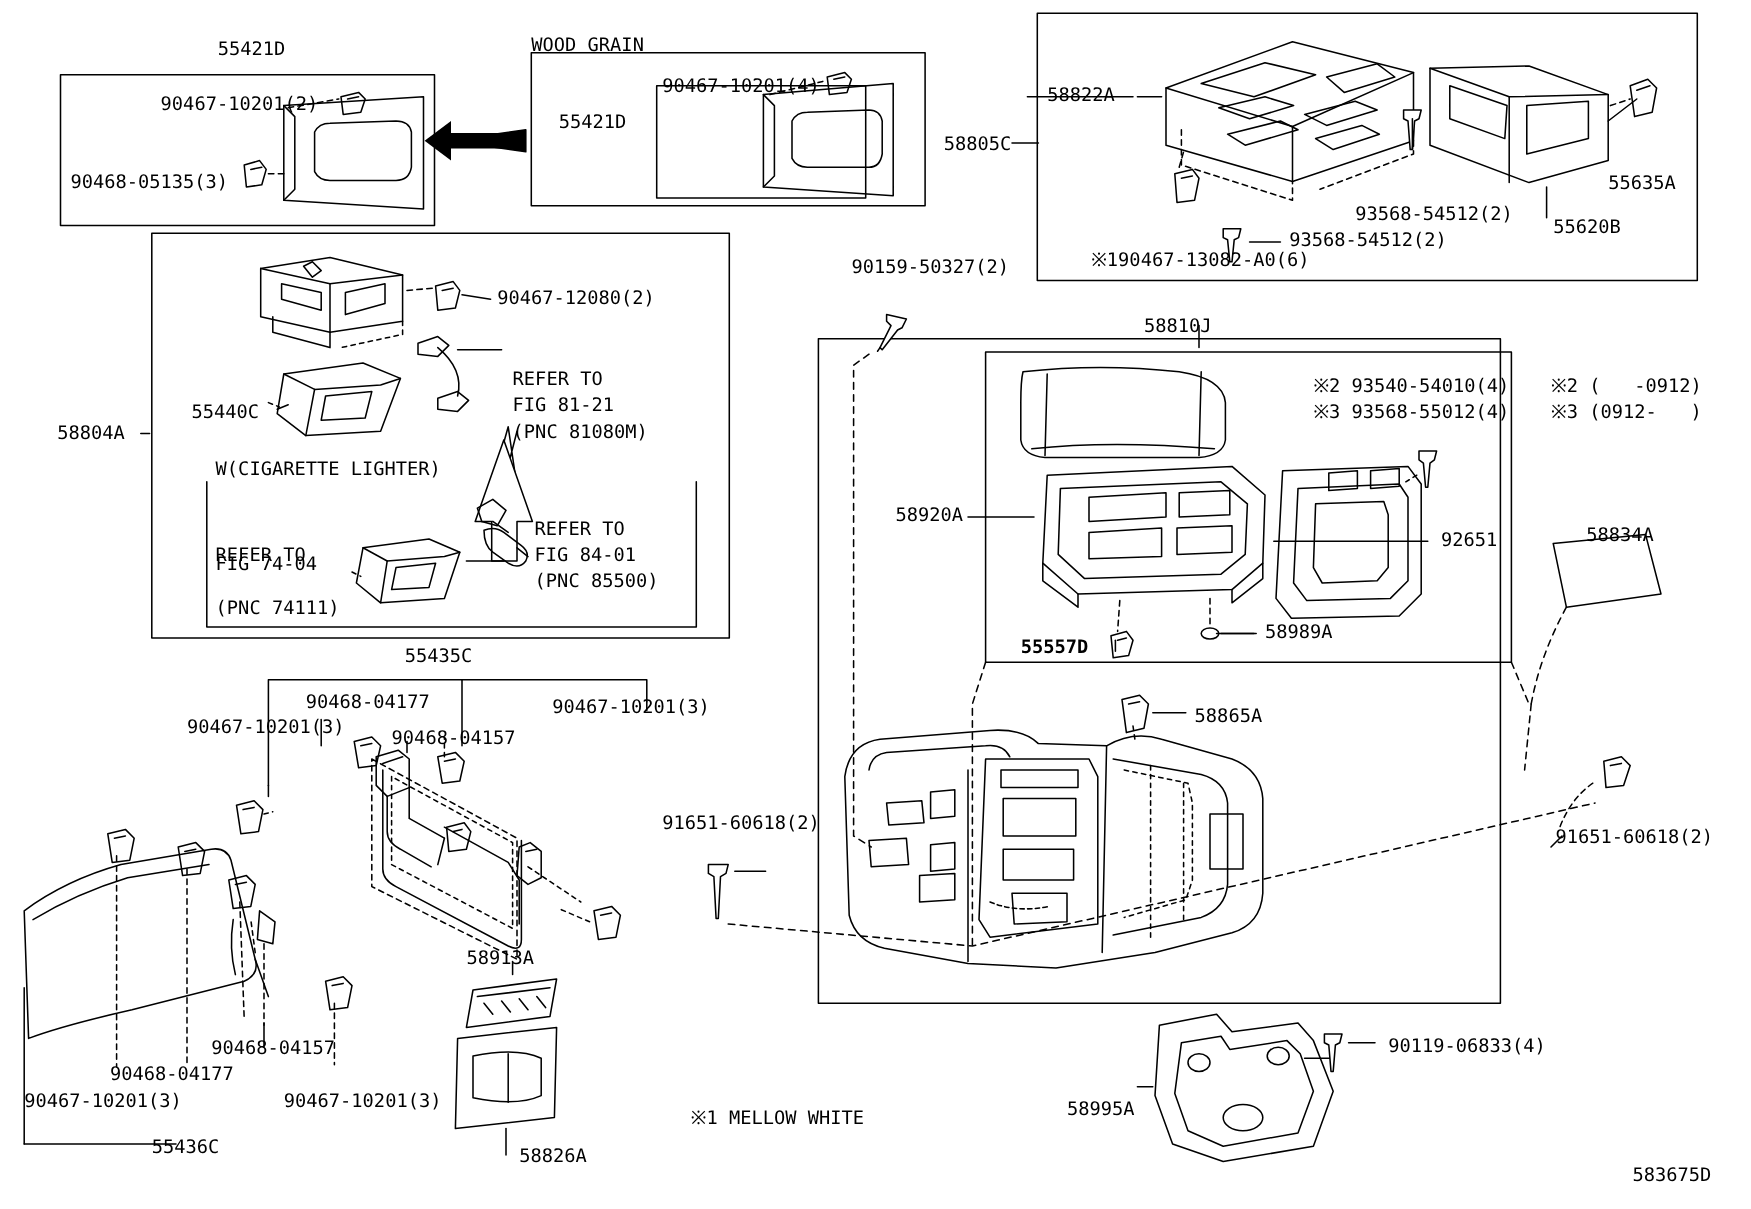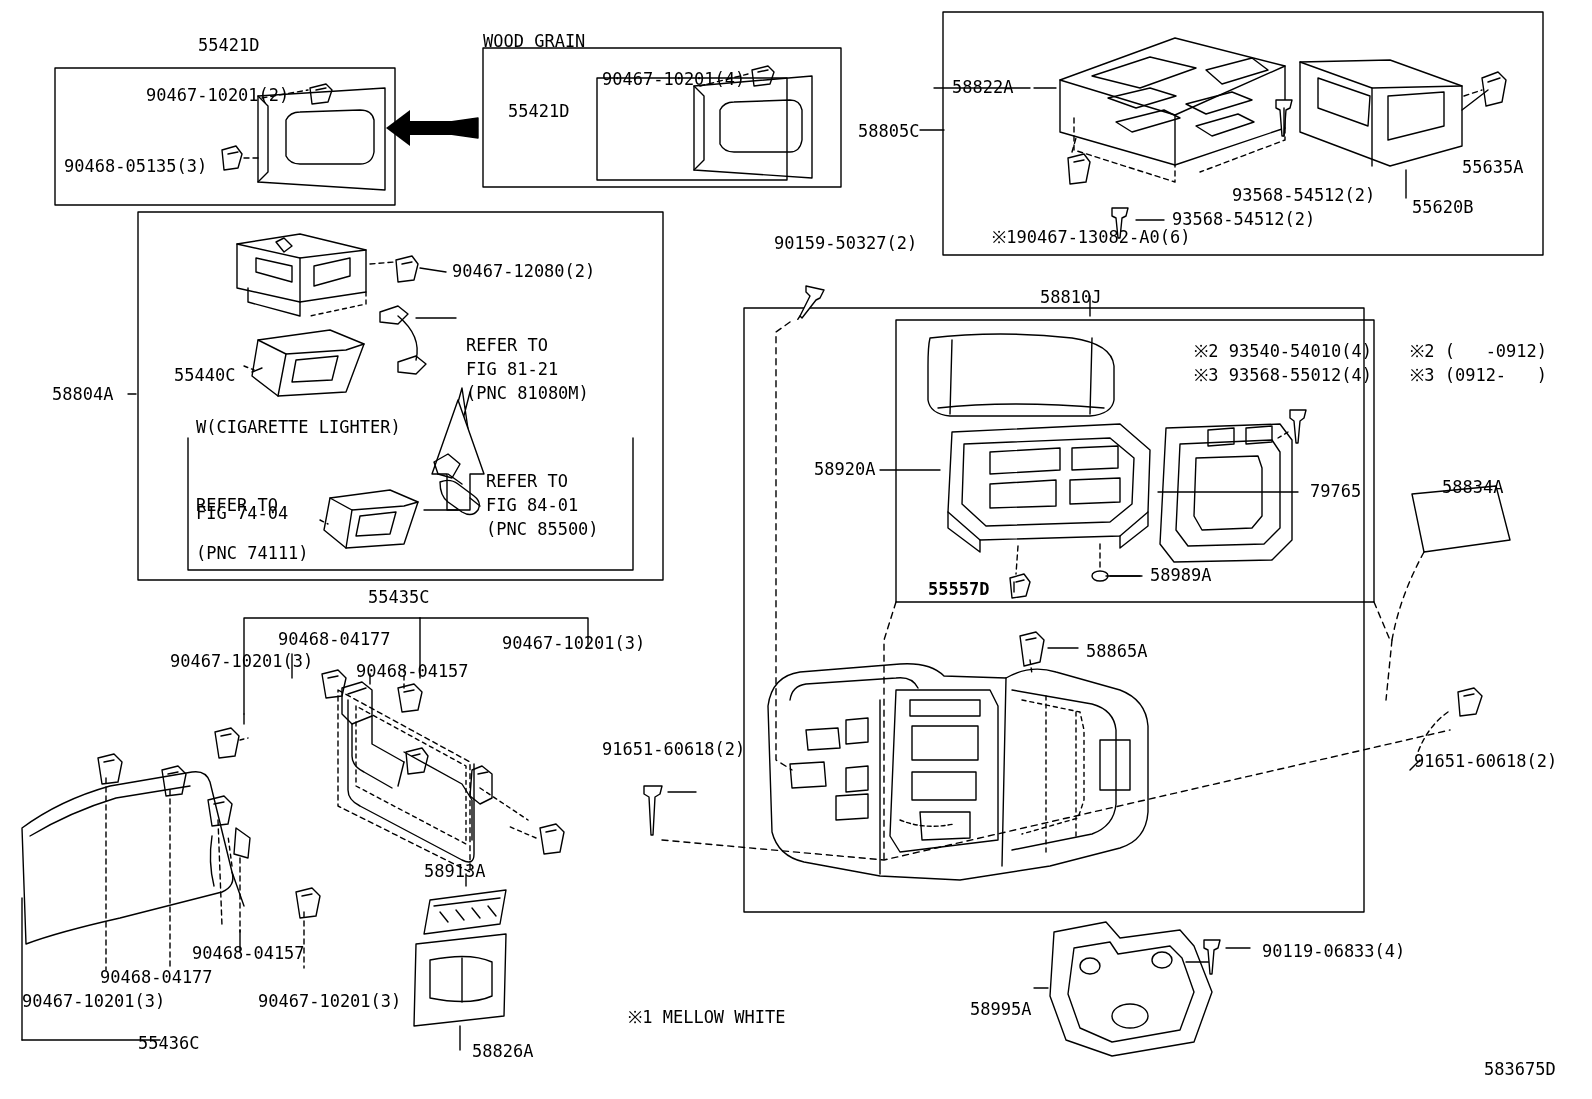--- a/index.html
+++ b/index.html
@@ -362,21 +362,21 @@
   <div class="lbl" style="left:196px; top:496px;">REFER TO</div>
   <div class="lbl" style="left:196px; top:504px;">FIG 74-04</div>
   <div class="lbl" style="left:196px; top:544px;">(PNC 74111)</div>
 
   <div class="lbl" style="left:1194px; top:342px;">※2 93540-54010(4)</div>
   <div class="lbl" style="left:1194px; top:366px;">※3 93568-55012(4)</div>
   <div class="lbl" style="left:1410px; top:342px;">※2 (   -0912)</div>
   <div class="lbl" style="left:1410px; top:366px;">※3 (0912-   )</div>
 
   <div class="lbl" style="left:814px; top:460px;">58920A</div>
-  <div class="lbl" style="left:1310px; top:482px;">79765</div>
+  <div class="lbl" style="left:1310px; top:482px;">92651</div>
   <div class="lbl" style="left:1442px; top:478px;">58834A</div>
   <div class="lbl" style="left:928px; top:580px;font-weight:bold;">55557D</div>
   <div class="lbl" style="left:1150px; top:566px;">58989A</div>
   <div class="lbl" style="left:1086px; top:642px;">58865A</div>
 
   <div class="lbl" style="left:368px; top:588px;">55435C</div>
   <div class="lbl" style="left:278px; top:630px;">90468-04177</div>
   <div class="lbl" style="left:502px; top:634px;">90467-10201(3)</div>
   <div class="lbl" style="left:170px; top:652px;">90467-10201(3)</div>
   <div class="lbl" style="left:356px; top:662px;">90468-04157</div>

